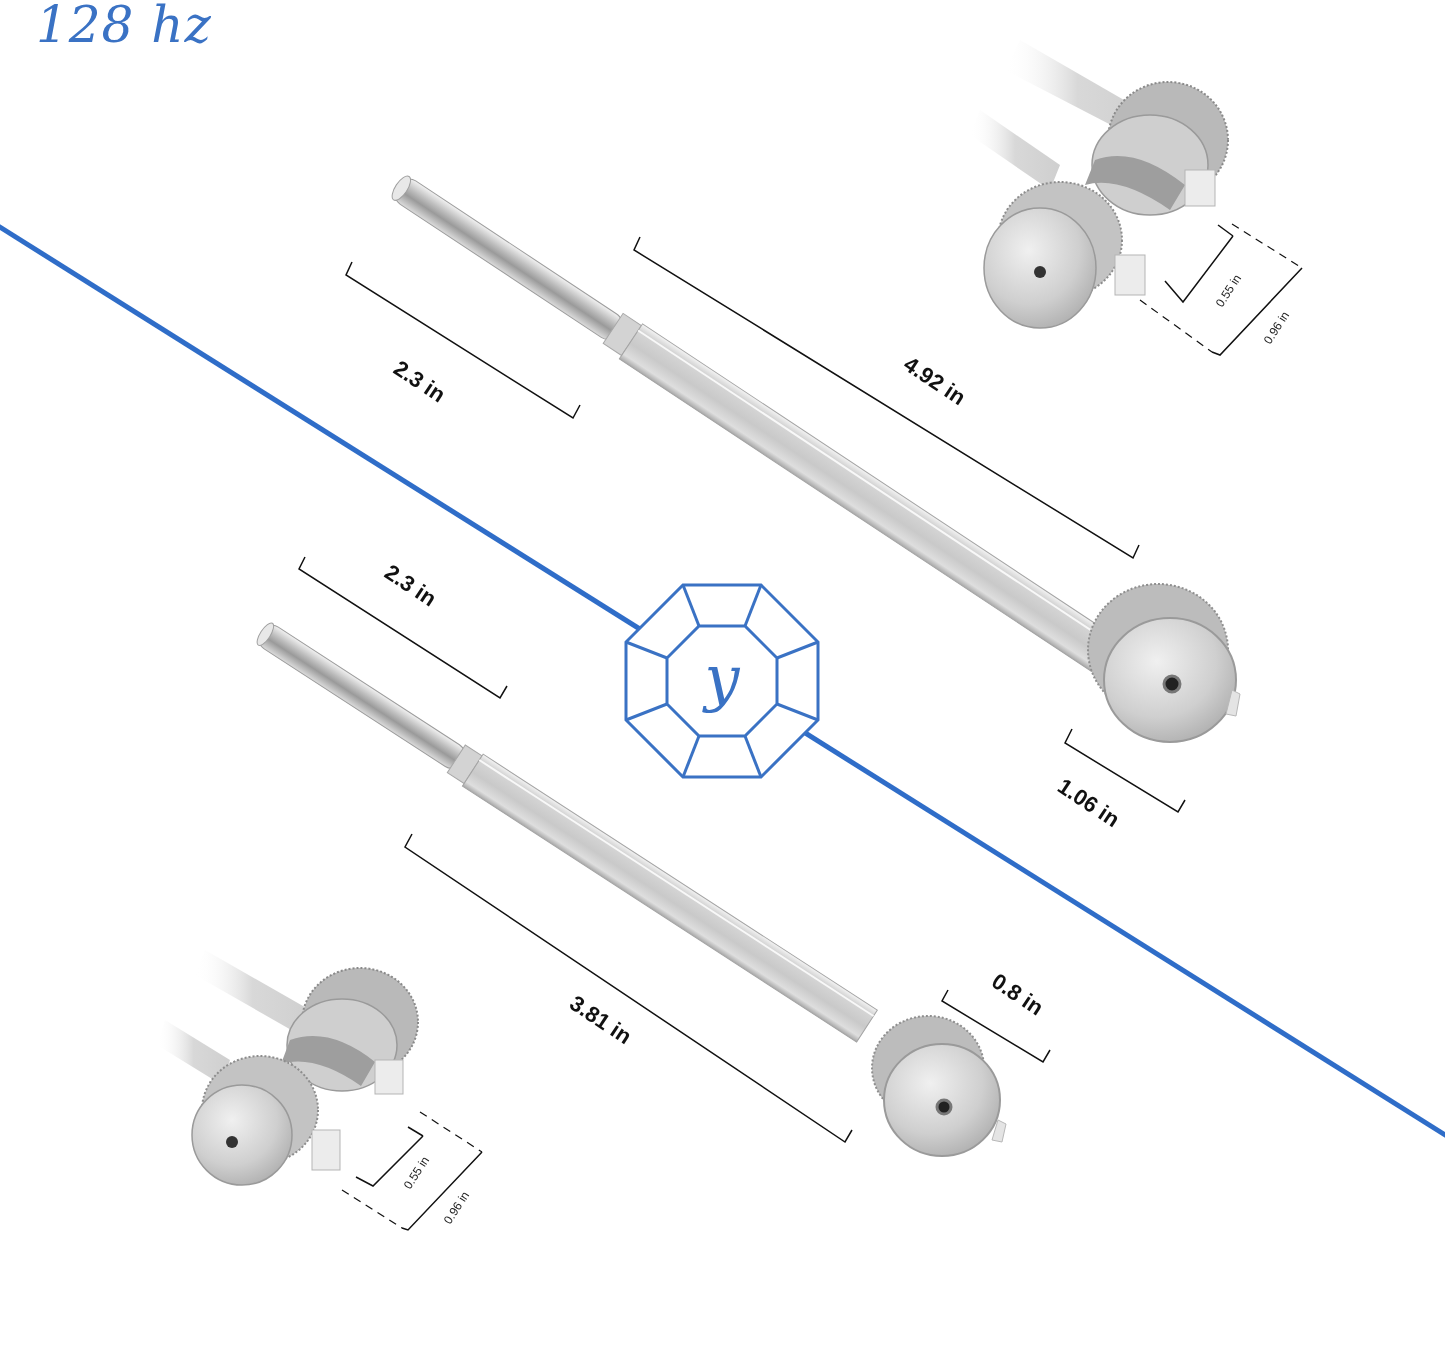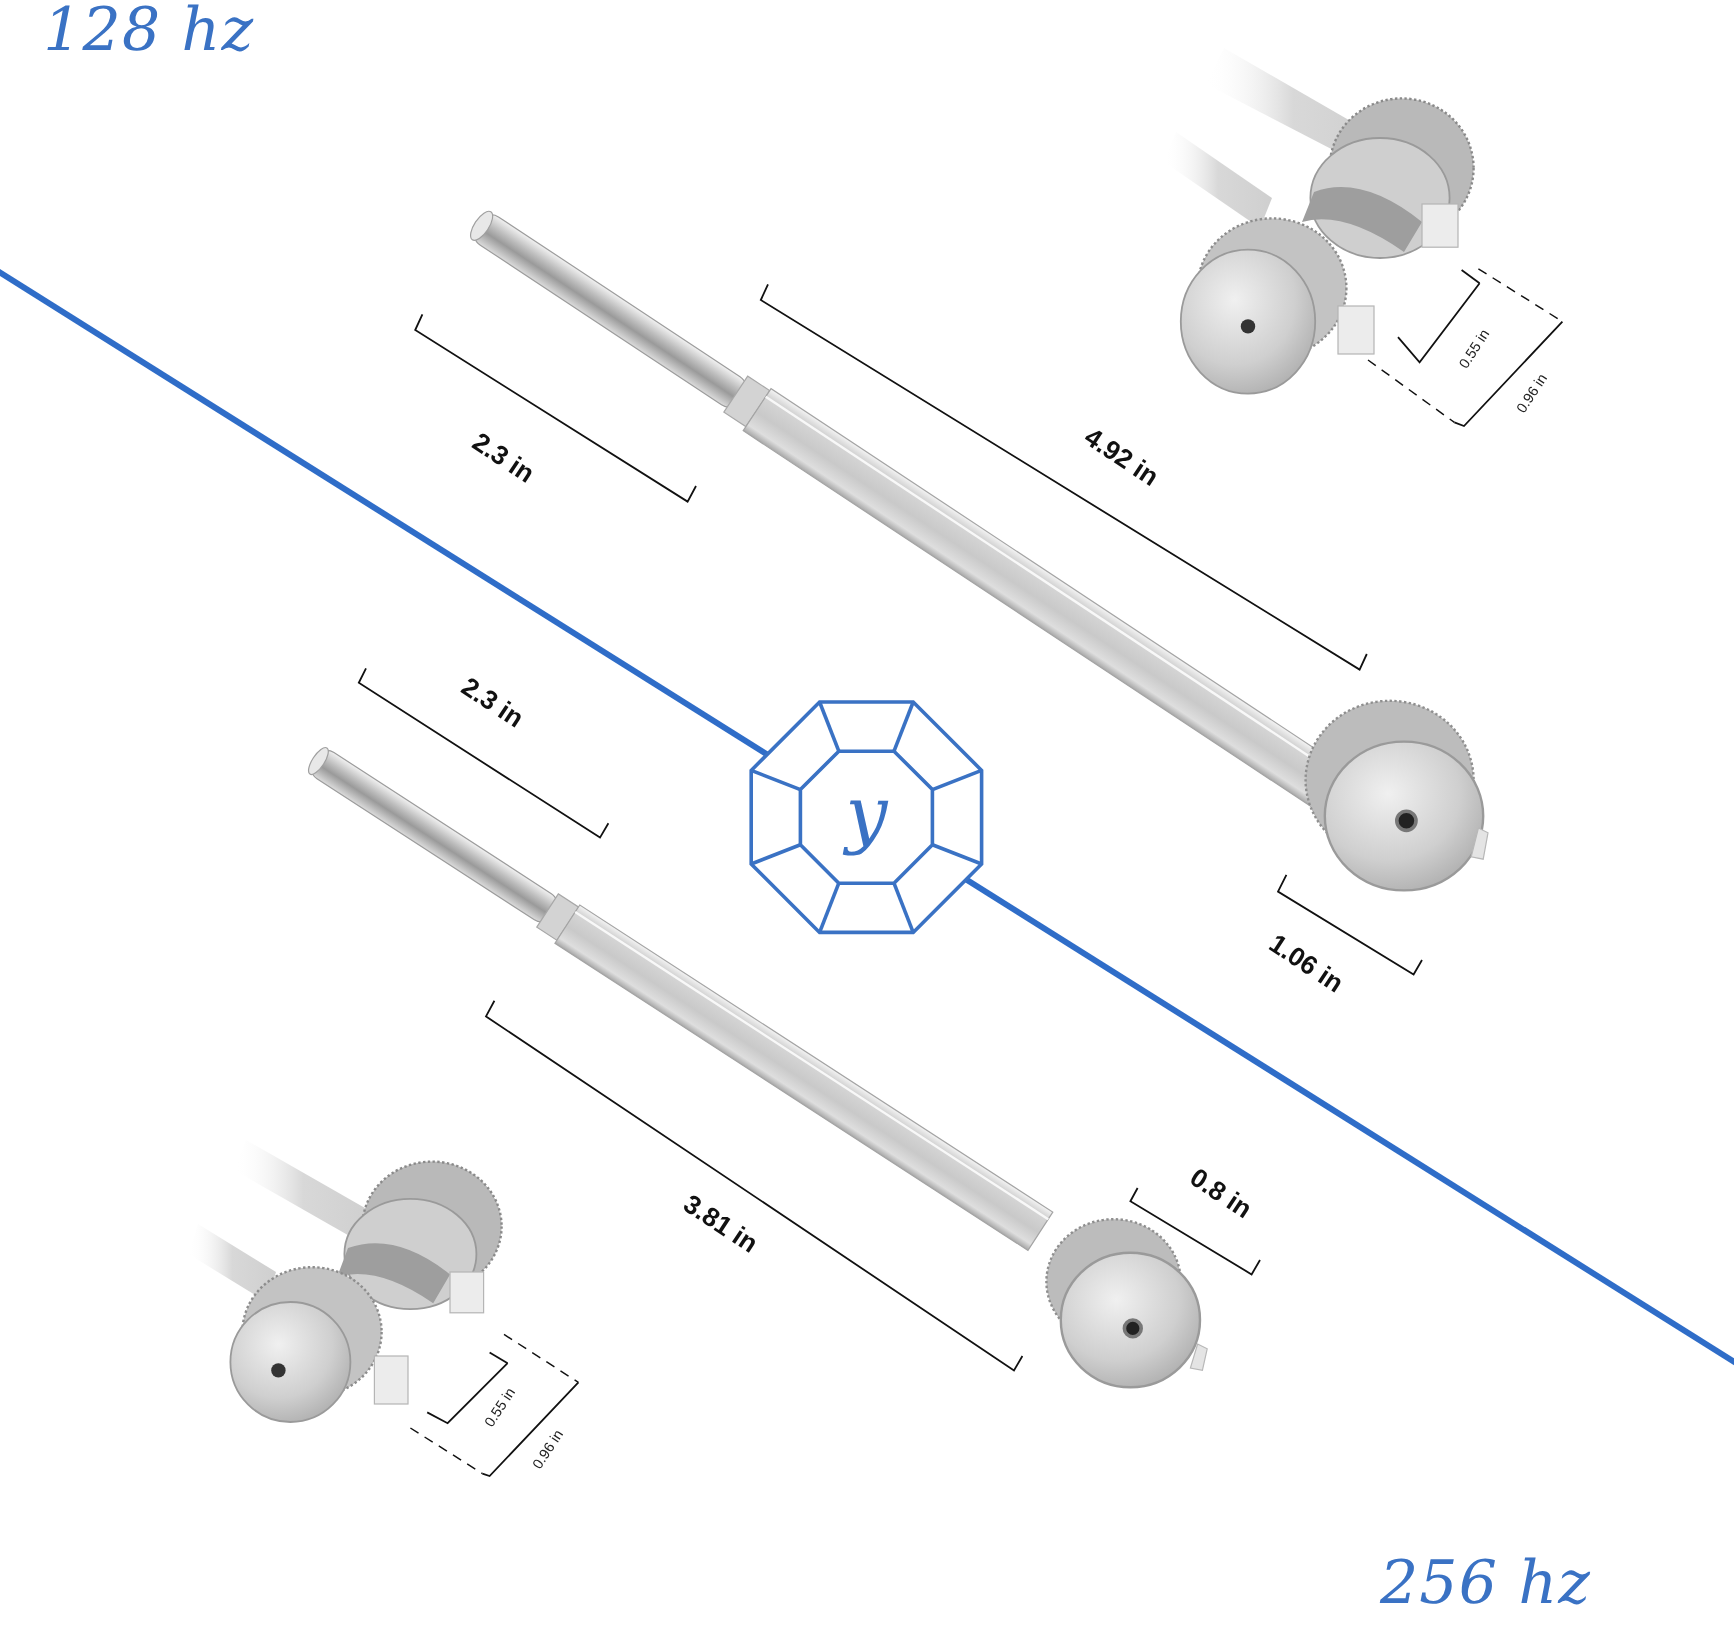--- a/index.html
+++ b/index.html
@@ -30,21 +30,20 @@
     font-style: italic;
     fill: #3a72c4;
   }
 </style>
 </head>
 <body>
 
 <div id="stage">
 
   <div id="freq-top" class="freq-label">128 hz</div>
-  <div id="freq-bottom" class="freq-label">256 hz</div>
 
   <svg width="1445" height="1358" viewBox="0 0 1445 1358" xmlns="http://www.w3.org/2000/svg">
     <defs>
       <linearGradient id="rodGrad" x1="0" y1="0" x2="0" y2="1">
         <stop offset="0" stop-color="#f2f2f2"></stop>
         <stop offset="0.35" stop-color="#bdbdbd"></stop>
         <stop offset="0.6" stop-color="#9a9a9a"></stop>
         <stop offset="1" stop-color="#dcdcdc"></stop>
       </linearGradient>
       <linearGradient id="shaftGrad" x1="0" y1="0" x2="0" y2="1">

